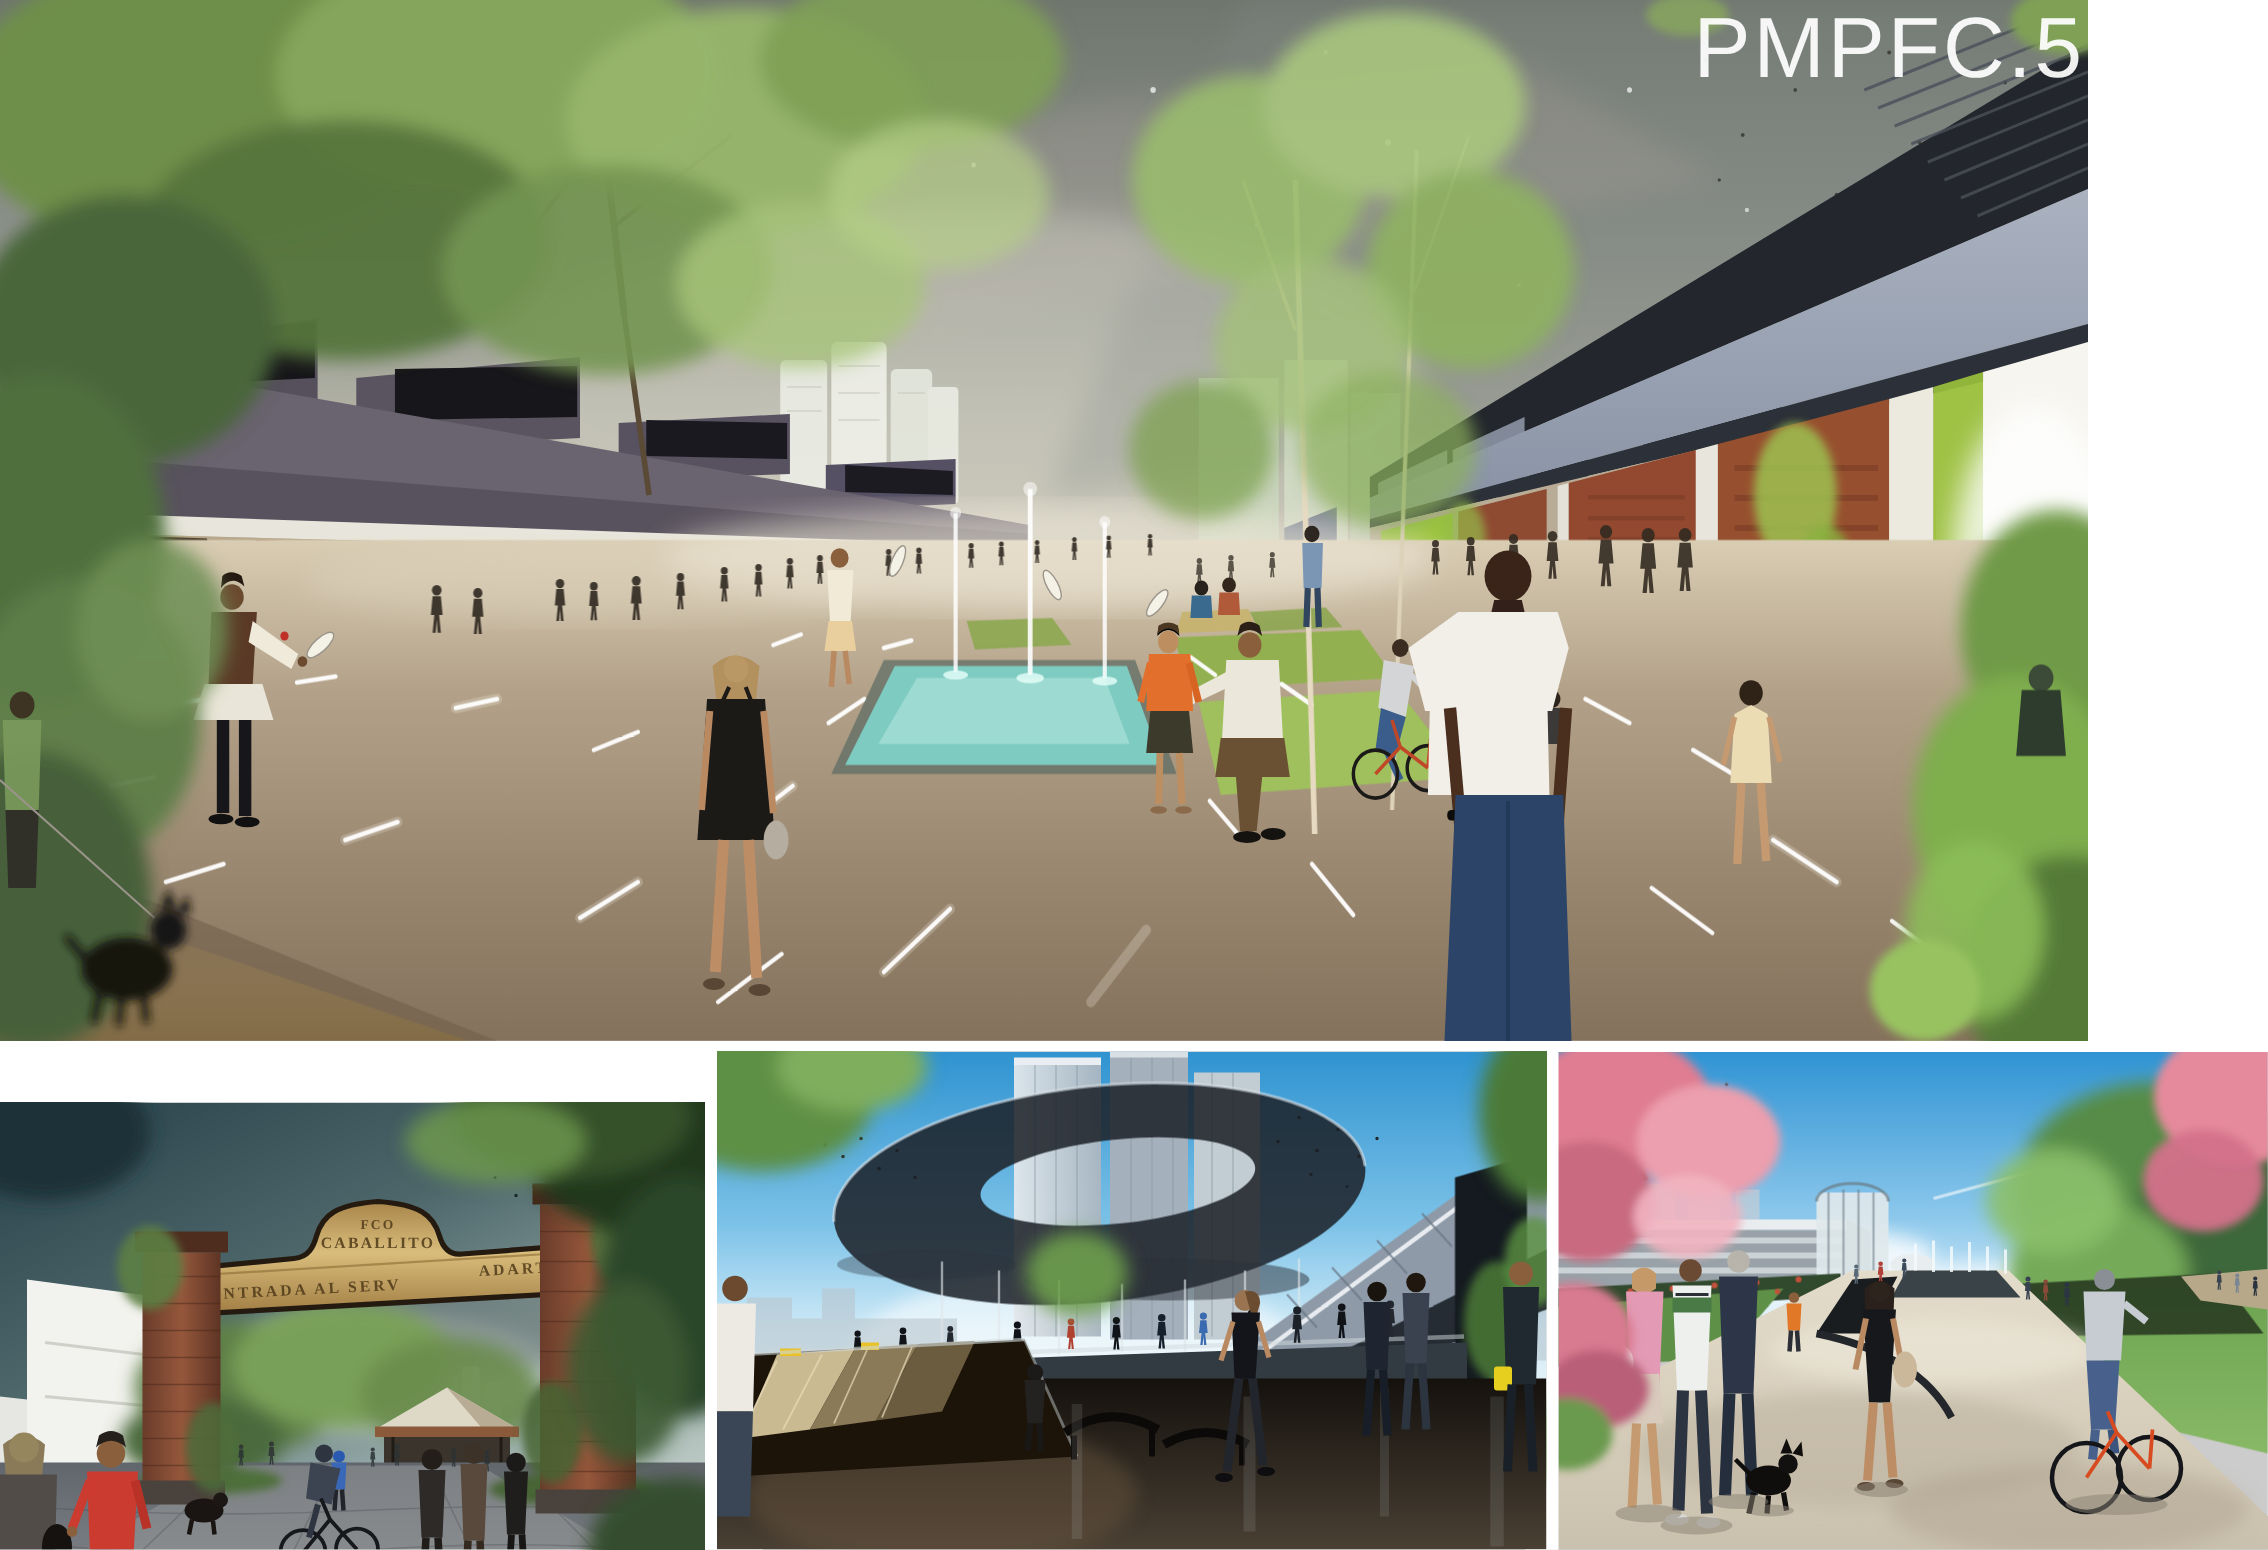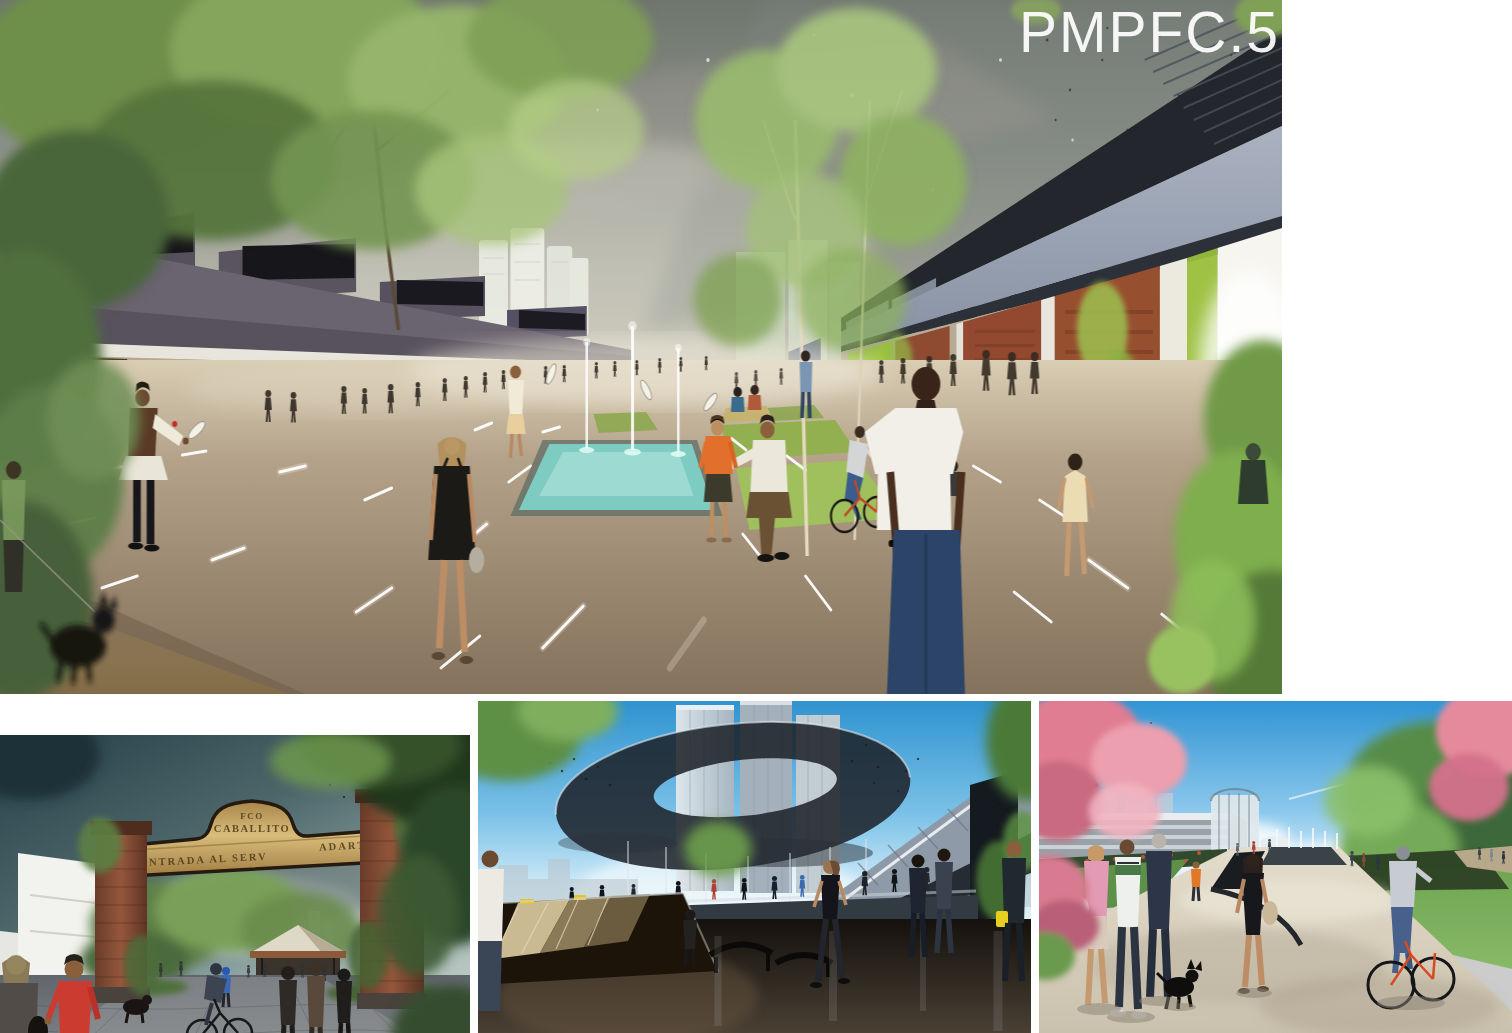--- a/index.html
+++ b/index.html
@@ -1,20 +1,20 @@
 <!DOCTYPE html>
 <html><head>
 <meta charset="utf-8">
 <style>
   html,body{margin:0;padding:0;background:#ffffff;}
   .board{position:relative;width:1512px;height:1033px;background:#ffffff;overflow:hidden;
          font-family:"Liberation Sans",sans-serif;}
   .panel{position:absolute;margin:0;padding:0;overflow:hidden;background:#cccccc;}
   .panel svg{display:block;width:100%;height:100%;}
-  .panel-main{left:0;top:0;width:1282px;height:694px;}
+  .panel-main{left:0;top:0;width:1392px;height:694px;}
   .panel-arch{left:0;top:735px;width:470px;height:332px;}
   .panel-hub{left:478px;top:701px;width:553px;height:332px;}
   .panel-prom{left:1039px;top:701px;width:473px;height:332px;}
   .board-title{position:absolute;top:4px;right:2px;color:rgba(255,255,255,.93);
     font-size:57px;font-weight:400;letter-spacing:2px;line-height:1;
     font-family:"Liberation Sans",sans-serif;}
   .arch-sign-text{font-family:"Liberation Serif",serif;font-weight:bold;fill:#4a3616;opacity:.82;}
 </style>
 </head>
 <body>

